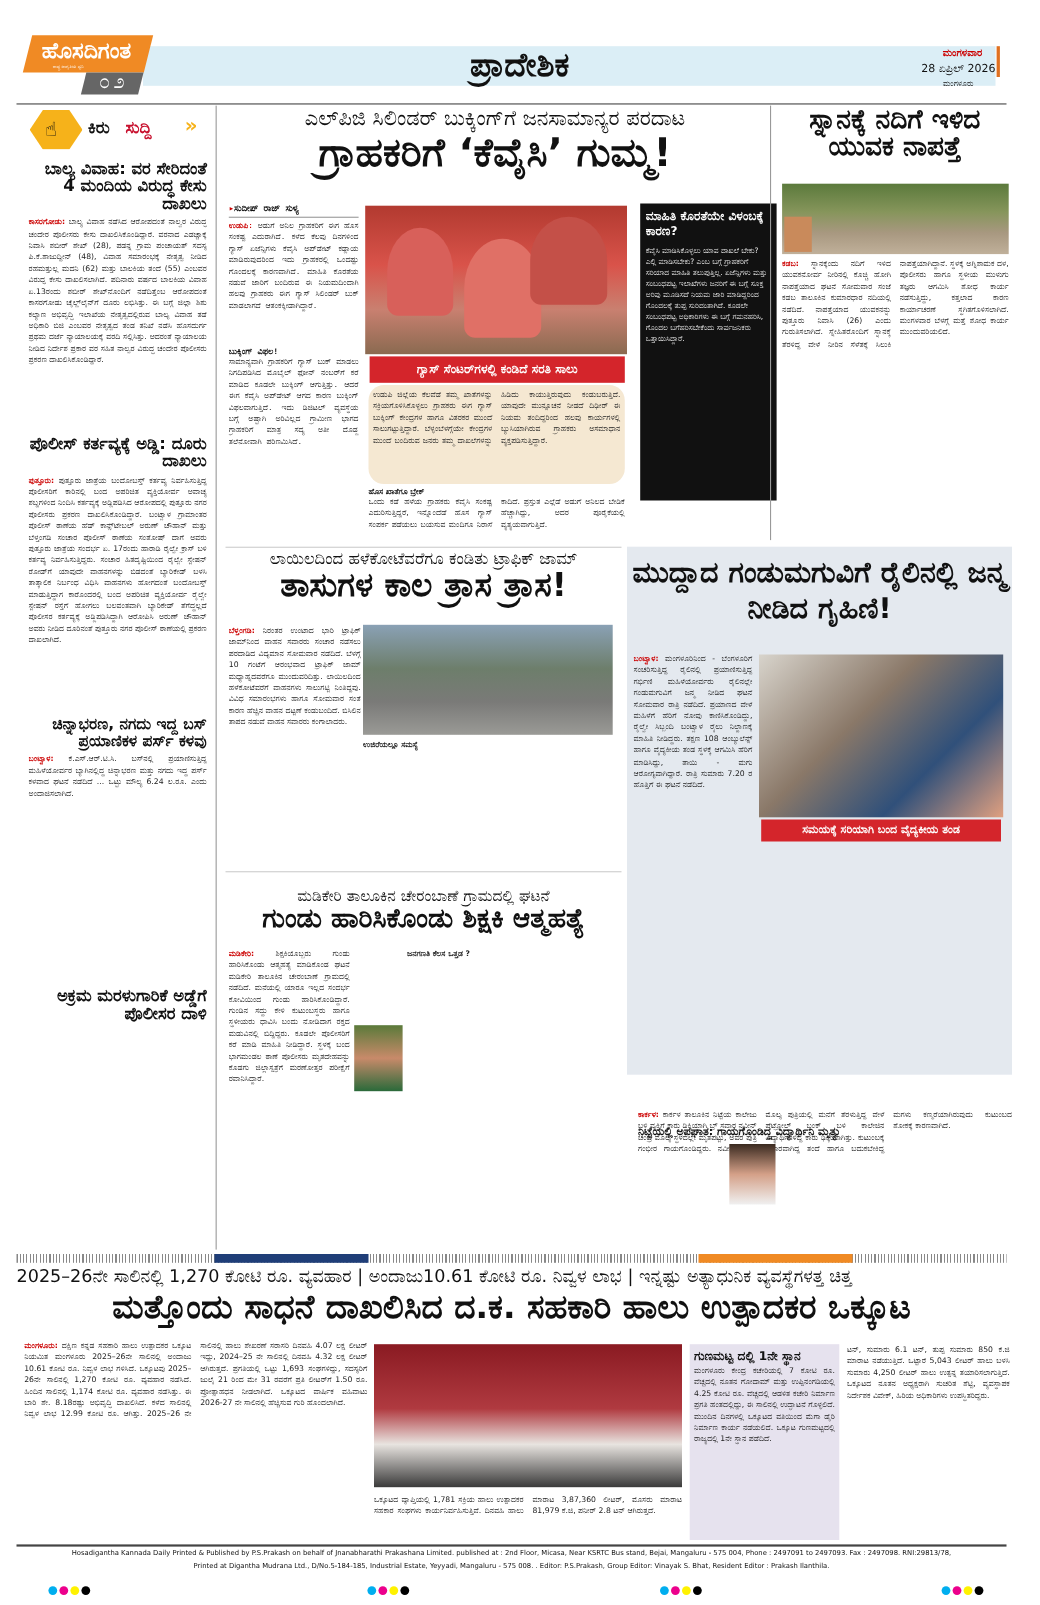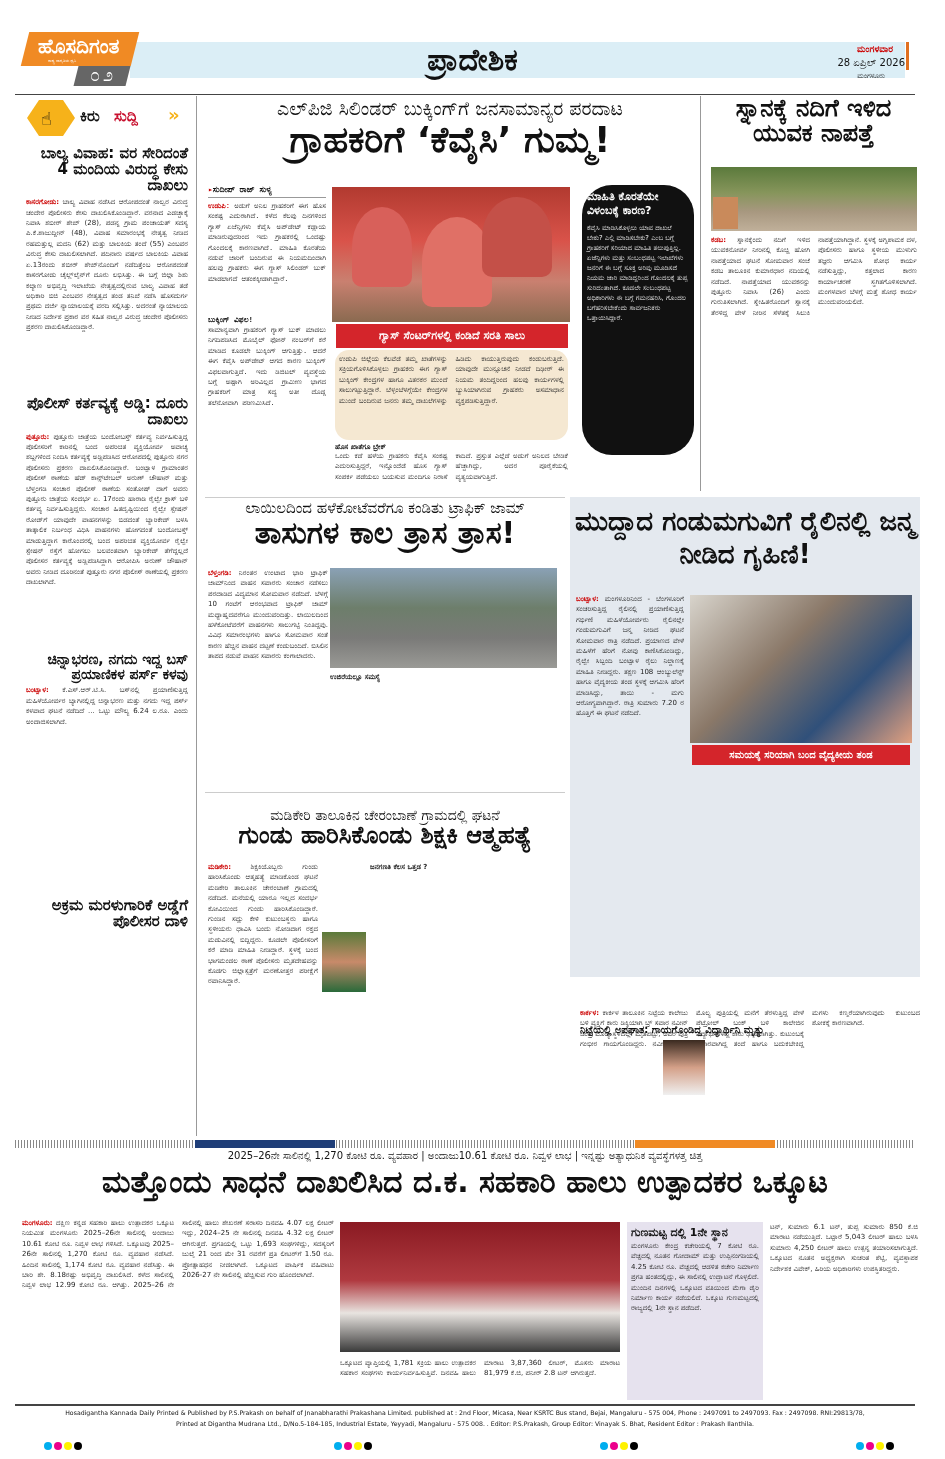--- a/index.html
+++ b/index.html
@@ -93,21 +93,21 @@
   <div style="position:absolute; left:150px; top:10px; width:70px; height:80px; border-radius:50% 50% 10px 10px; background:#c45048;"></div>
 </div>
 <div class="abs redbar" style="left:336px; top:324px; width:232px; height:24px; font-size:11px; line-height:24px;">ಗ್ಯಾಸ್ ಸೆಂಟರ್‌ಗಳಲ್ಲಿ ಕಂಡಿದೆ ಸರತಿ ಸಾಲು</div>
 <div class="abs tint-cream" style="left:335px; top:350px; width:233px; height:90px; padding:4px;border-radius:14px;">
   <div class="body-text" style="height:82px; column-count:2; column-gap:8px;">ಉಡುಪಿ ಜಿಲ್ಲೆಯ ಕೆಲವೆಡೆ ತಮ್ಮ ಖಾತೆಗಳನ್ನು ಸಕ್ರಿಯಗೊಳಿಸಿಕೊಳ್ಳಲು ಗ್ರಾಹಕರು ಈಗ ಗ್ಯಾಸ್ ಬುಕ್ಕಿಂಗ್ ಕೇಂದ್ರಗಳ ಹಾಗೂ ವಿತರಕರ ಮುಂದೆ ಸಾಲುಗಟ್ಟುತ್ತಿದ್ದಾರೆ. ಬೆಳ್ಳಂಬೆಳಗ್ಗೆಯೇ ಕೇಂದ್ರಗಳ ಮುಂದೆ ಬಂದಿರುವ ಜನರು ತಮ್ಮ ದಾಖಲೆಗಳನ್ನು ಹಿಡಿದು ಕಾಯುತ್ತಿರುವುದು ಕಂಡುಬರುತ್ತಿದೆ. ಯಾವುದೇ ಮುನ್ಸೂಚನೆ ನೀಡದೆ ದಿಢೀರ್ ಈ ನಿಯಮ ತಂದಿದ್ದರಿಂದ ಹಲವು ಕಾರ್ಯಗಳಲ್ಲಿ ಬ್ಯುಸಿಯಾಗಿರುವ ಗ್ರಾಹಕರು ಅಸಮಾಧಾನ ವ್ಯಕ್ತಪಡಿಸುತ್ತಿದ್ದಾರೆ.</div>
 </div>
 <div class="abs" style="left:335px; top:443px; width:233px;">
   <div style="font-size:7px; font-weight:bold;">ಹೊಸ ಖಾತೆಗೂ ಬ್ರೇಕ್</div>
   <div class="body-text" style="height:42px; column-count:2; column-gap:8px;">ಒಂದು ಕಡೆ ಹಳೆಯ ಗ್ರಾಹಕರು ಕೆವೈಸಿ ಸಂಕಷ್ಟ ಎದುರಿಸುತ್ತಿದ್ದರೆ, ಇನ್ನೊಂದೆಡೆ ಹೊಸ ಗ್ಯಾಸ್ ಸಂಪರ್ಕ ಪಡೆಯಲು ಬಯಸುವ ಮಂದಿಗೂ ನಿರಾಸೆ ಕಾದಿದೆ. ಪ್ರಸ್ತುತ ಎಲ್ಲೆಡೆ ಅಡುಗೆ ಅನಿಲದ ಬೇಡಿಕೆ ಹೆಚ್ಚಾಗಿದ್ದು, ಅದರ ಪೂರೈಕೆಯಲ್ಲಿ ವ್ಯತ್ಯಯವಾಗುತ್ತಿದೆ.</div>
 </div>
-<div class="abs box-black" style="left:582px; top:185px; width:112px; height:270px; padding:5px;border-radius:30px;">
+<div class="abs box-black" style="left:582px; top:185px; width:124px; height:270px; padding:5px;">
   <div style="font-size:11px; font-weight:bold; line-height:1.3;">ಮಾಹಿತಿ ಕೊರತೆಯೇ ವಿಳಂಬಕ್ಕೆ ಕಾರಣ?</div>
   <div style="font-size:6.8px; line-height:10px; color:#eee; margin-top:4px;">ಕೆವೈಸಿ ಮಾಡಿಸಿಕೊಳ್ಳಲು ಯಾವ ದಾಖಲೆ ಬೇಕು? ಎಲ್ಲಿ ಮಾಡಿಸಬೇಕು? ಎಂಬ ಬಗ್ಗೆ ಗ್ರಾಹಕರಿಗೆ ಸರಿಯಾದ ಮಾಹಿತಿ ತಲುಪುತ್ತಿಲ್ಲ. ಏಜೆನ್ಸಿಗಳು ಮತ್ತು ಸಂಬಂಧಪಟ್ಟ ಇಲಾಖೆಗಳು ಜನರಿಗೆ ಈ ಬಗ್ಗೆ ಸೂಕ್ತ ಅರಿವು ಮೂಡಿಸದೆ ನಿಯಮ ಜಾರಿ ಮಾಡಿದ್ದರಿಂದ ಗೊಂದಲಕ್ಕೆ ತುಪ್ಪ ಸುರಿದಂತಾಗಿದೆ. ಕೂಡಲೇ ಸಂಬಂಧಪಟ್ಟ ಅಧಿಕಾರಿಗಳು ಈ ಬಗ್ಗೆ ಗಮನಹರಿಸಿ, ಗೊಂದಲ ಬಗೆಹರಿಸಬೇಕೆಂದು ಸಾರ್ವಜನಿಕರು ಒತ್ತಾಯಿಸಿದ್ದಾರೆ.</div>
 </div>
 <div class="abs vrule" style="left:700px; top:96px; height:395px;"></div>
 
 <div class="abs" style="left:706px; top:96px; width:215px;">
   <div class="h1" style="font-size:24px; text-align:center;">ಸ್ನಾನಕ್ಕೆ ನದಿಗೆ ಇಳಿದ ಯುವಕ ನಾಪತ್ತೆ</div>
 </div>
 <div class="abs photo" style="left:711px; top:167px; width:206px; height:64px; background:linear-gradient(180deg,#5b7a3c 0%,#86955b 40%,#a89880 70%,#c0b09a 100%);">
   <div style="position:absolute; left:2px; top:30px; width:25px; height:32px; background:#c98a5b;"></div>
@@ -147,21 +147,21 @@
   <div class="h1" style="font-size:10px;margin-top:40px;">ನಿಟ್ಟೆಯಲ್ಲಿ ಅಪಘಾತ: ಗಾಯಗೊಂಡಿದ್ದ ವಿದ್ಯಾರ್ಥಿನಿ ಮೃತ್ಯು</div>
 </div>
 <div class="abs body-text" style="left:580px; top:1008px; width:340px; height:130px; column-count:3; column-gap:8px;"><span class="dateline">ಕಾರ್ಕಳ:</span> <span>ಕಾರ್ಕಳ ತಾಲೂಕಿನ ನಿಟ್ಟೆಯ ಕಾಲೇಜು ಬಳಿ ವ್ಯಕ್ತಿಗೆ ಕಾರು ಡಿಕ್ಕಿಯಾಗಿ ಬ್ರ್ ಸವಾರ ನವೀನ್ ಚಂದ್ರ ಮೊಲ್ಯ ಸ್ಥಳದಲ್ಲೇ ಮೃತಪಟ್ಟು, ಅವರ ಪುತ್ರಿ ಗಂಭೀರ ಗಾಯಗೊಂಡಿದ್ದರು. ನವೀನ್ ಚಂದ್ರ ಮೊಲ್ಯ ಪುತ್ರಿಯಲ್ಲಿ ಮನೆಗೆ ತೆರಳುತ್ತಿದ್ದ ವೇಳೆ ಪೆಟ್ರೋಲ್ ಬಂಕ್ ಬಳಿ ಕಾಲೇಜಿನ ವಿದ್ಯಾರ್ಥಿಗಳಿದ್ದ ಕಾರು ಢಿಕ್ಕಿಯಾಗಿತ್ತು. ಕುಟುಂಬಕ್ಕೆ ಆಧಾರವಾಗಿದ್ದ ತಂದೆ ಹಾಗೂ ಬದುಕಬೇಕಿದ್ದ ಮಗಳು ಕಣ್ಮರೆಯಾಗಿರುವುದು ಕುಟುಂಬದ ಶೋಕಕ್ಕೆ ಕಾರಣವಾಗಿದೆ.</span></div>
 <div class="abs photo" style="left:663px; top:1040px; width:42px; height:55px; background:linear-gradient(180deg,#3a2a20 0%,#d4a088 50%,#f0f0f0 100%);"></div>
 
 <div class="abs stripe" style="left:15px; top:1140px; width:900px;"></div>
 <div class="abs" style="left:195px; top:1140px; width:140px; height:8px; background:#1f3e78;"></div>
 <div class="abs" style="left:635px; top:1140px; width:140px; height:8px; background:#f08a24;"></div>
 
 <div class="abs" style="left:15px; top:1150px; width:900px;">
-  <div style="font-size:10px; text-align:center;">2025–26ನೇ ಸಾಲಿನಲ್ಲಿ 1,270 ಕೋಟಿ ರೂ. ವ್ಯವಹಾರ | ಅಂದಾಜು10.61 ಕೋಟಿ ರೂ. ನಿವ್ವಳ ಲಾಭ | ಇನ್ನಷ್ಟು ಅತ್ಯಾಧುನಿಕ ವ್ಯವಸ್ಥೆಗಳತ್ತ ಚಿತ್ತ</div>
+  <div style="font-size:16px; text-align:left;">2025–26ನೇ ಸಾಲಿನಲ್ಲಿ 1,270 ಕೋಟಿ ರೂ. ವ್ಯವಹಾರ | ಅಂದಾಜು10.61 ಕೋಟಿ ರೂ. ನಿವ್ವಳ ಲಾಭ | ಇನ್ನಷ್ಟು ಅತ್ಯಾಧುನಿಕ ವ್ಯವಸ್ಥೆಗಳತ್ತ ಚಿತ್ತ</div>
   <div class="h1" style="font-size:30px; text-align:center; margin-top:4px;">ಮತ್ತೊಂದು ಸಾಧನೆ ದಾಖಲಿಸಿದ ದ.ಕ. ಸಹಕಾರಿ ಹಾಲು ಉತ್ಪಾದಕರ ಒಕ್ಕೂಟ</div>
 </div>
 <div class="abs body-text" style="left:22px; top:1218px; width:312px; height:180px; column-count:2; column-gap:8px;"><span class="dateline">ಮಂಗಳೂರು:</span> <span>ದಕ್ಷಿಣ ಕನ್ನಡ ಸಹಕಾರಿ ಹಾಲು ಉತ್ಪಾದಕರ ಒಕ್ಕೂಟ ನಿಯಮಿತ ಮಂಗಳೂರು 2025–26ನೇ ಸಾಲಿನಲ್ಲಿ ಅಂದಾಜು 10.61 ಕೋಟಿ ರೂ. ನಿವ್ವಳ ಲಾಭ ಗಳಿಸಿದೆ. ಒಕ್ಕೂಟವು 2025–26ನೇ ಸಾಲಿನಲ್ಲಿ 1,270 ಕೋಟಿ ರೂ. ವ್ಯವಹಾರ ನಡೆಸಿದೆ. ಹಿಂದಿನ ಸಾಲಿನಲ್ಲಿ 1,174 ಕೋಟಿ ರೂ. ವ್ಯವಹಾರ ನಡೆಸಿತ್ತು. ಈ ಬಾರಿ ಶೇ. 8.18ರಷ್ಟು ಅಭಿವೃದ್ಧಿ ದಾಖಲಿಸಿದೆ. ಕಳೆದ ಸಾಲಿನಲ್ಲಿ ನಿವ್ವಳ ಲಾಭ 12.99 ಕೋಟಿ ರೂ. ಆಗಿತ್ತು. 2025–26 ನೇ ಸಾಲಿನಲ್ಲಿ ಹಾಲು ಶೇಖರಣೆ ಸರಾಸರಿ ದಿನವಹಿ 4.07 ಲಕ್ಷ ಲೀಟರ್ ಇದ್ದು, 2024–25 ನೇ ಸಾಲಿನಲ್ಲಿ ದಿನವಹಿ 4.32 ಲಕ್ಷ ಲೀಟರ್ ಆಗಿರುತ್ತದೆ. ಪ್ರಗತಿಯಲ್ಲಿ ಒಟ್ಟು 1,693 ಸಂಘಗಳಿದ್ದು, ಸದಸ್ಯರಿಗೆ ಜುಲೈ 21 ರಿಂದ ಮೇ 31 ರವರೆಗೆ ಪ್ರತಿ ಲೀಟರ್‌ಗೆ 1.50 ರೂ. ಪ್ರೋತ್ಸಾಹಧನ ನೀಡಲಾಗಿದೆ. ಒಕ್ಕೂಟದ ವಾರ್ಷಿಕ ವಹಿವಾಟು 2026-27 ನೇ ಸಾಲಿನಲ್ಲಿ ಹೆಚ್ಚಿಸುವ ಗುರಿ ಹೊಂದಲಾಗಿದೆ.</span></div>
 <div class="abs photo" style="left:340px; top:1222px; width:280px; height:130px; background:linear-gradient(180deg,#8a1a22 0%,#b03a40 45%,#e8e4e0 70%,#3a3a3a 100%);"></div>
 <div class="abs body-text" style="left:340px; top:1358px; width:280px; height:40px; column-count:2; column-gap:8px;">ಒಕ್ಕೂಟದ ವ್ಯಾಪ್ತಿಯಲ್ಲಿ 1,781 ಸಕ್ರಿಯ ಹಾಲು ಉತ್ಪಾದಕರ ಸಹಕಾರ ಸಂಘಗಳು ಕಾರ್ಯನಿರ್ವಹಿಸುತ್ತಿವೆ. ದಿನವಹಿ ಹಾಲು ಮಾರಾಟ 3,87,360 ಲೀಟರ್, ಮೊಸರು ಮಾರಾಟ 81,979 ಕೆ.ಜಿ, ಪನೀರ್ 2.8 ಟನ್ ಆಗಿರುತ್ತದೆ.</div>
 <div class="abs tint-purple" style="left:627px; top:1222px; width:136px; height:178px; padding:4px;">
   <div style="font-size:11px; font-weight:bold;">ಗುಣಮಟ್ಟ ದಲ್ಲಿ 1ನೇ ಸ್ಥಾನ</div>
   <div class="body-text" style="height:150px; margin-top:2px;">ಮಂಗಳೂರು ಕೇಂದ್ರ ಕಚೇರಿಯಲ್ಲಿ 7 ಕೋಟಿ ರೂ. ವೆಚ್ಚದಲ್ಲಿ ನೂತನ ಗೋದಾಮ್ ಮತ್ತು ಉಪ್ಪಿನಂಗಡಿಯಲ್ಲಿ 4.25 ಕೋಟಿ ರೂ. ವೆಚ್ಚದಲ್ಲಿ ಆಡಳಿತ ಕಚೇರಿ ನಿರ್ಮಾಣ ಪ್ರಗತಿ ಹಂತದಲ್ಲಿದ್ದು, ಈ ಸಾಲಿನಲ್ಲಿ ಉದ್ಘಾಟನೆ ಗೊಳ್ಳಲಿದೆ. ಮುಂದಿನ ದಿನಗಳಲ್ಲಿ ಒಕ್ಕೂಟದ ವತಿಯಿಂದ ಮೆಗಾ ಡೈರಿ ನಿರ್ಮಾಣ ಕಾರ್ಯ ನಡೆಯಲಿದೆ. ಒಕ್ಕೂಟ ಗುಣಮಟ್ಟದಲ್ಲಿ ರಾಜ್ಯದಲ್ಲಿ 1ನೇ ಸ್ಥಾನ ಪಡೆದಿದೆ.</div>
 </div>
 <div class="abs body-text" style="left:770px; top:1222px; width:148px; height:176px;">ಟನ್, ಸುಮಾರು 6.1 ಟನ್, ತುಪ್ಪ ಸುಮಾರು 850 ಕೆ.ಜಿ ಮಾರಾಟ ನಡೆಯುತ್ತಿದೆ. ಒಟ್ಟಾರೆ 5,043 ಲೀಟರ್ ಹಾಲು ಬಳಸಿ ಸುಮಾರು 4,250 ಲೀಟರ್ ಹಾಲು ಉತ್ಪನ್ನ ತಯಾರಿಸಲಾಗುತ್ತಿದೆ. ಒಕ್ಕೂಟದ ನೂತನ ಅಧ್ಯಕ್ಷರಾಗಿ ಸುಚರಿತ ಶೆಟ್ಟಿ, ವ್ಯವಸ್ಥಾಪಕ ನಿರ್ದೇಶಕ ವಿವೇಕ್, ಹಿರಿಯ ಅಧಿಕಾರಿಗಳು ಉಪಸ್ಥಿತರಿದ್ದರು.</div>

